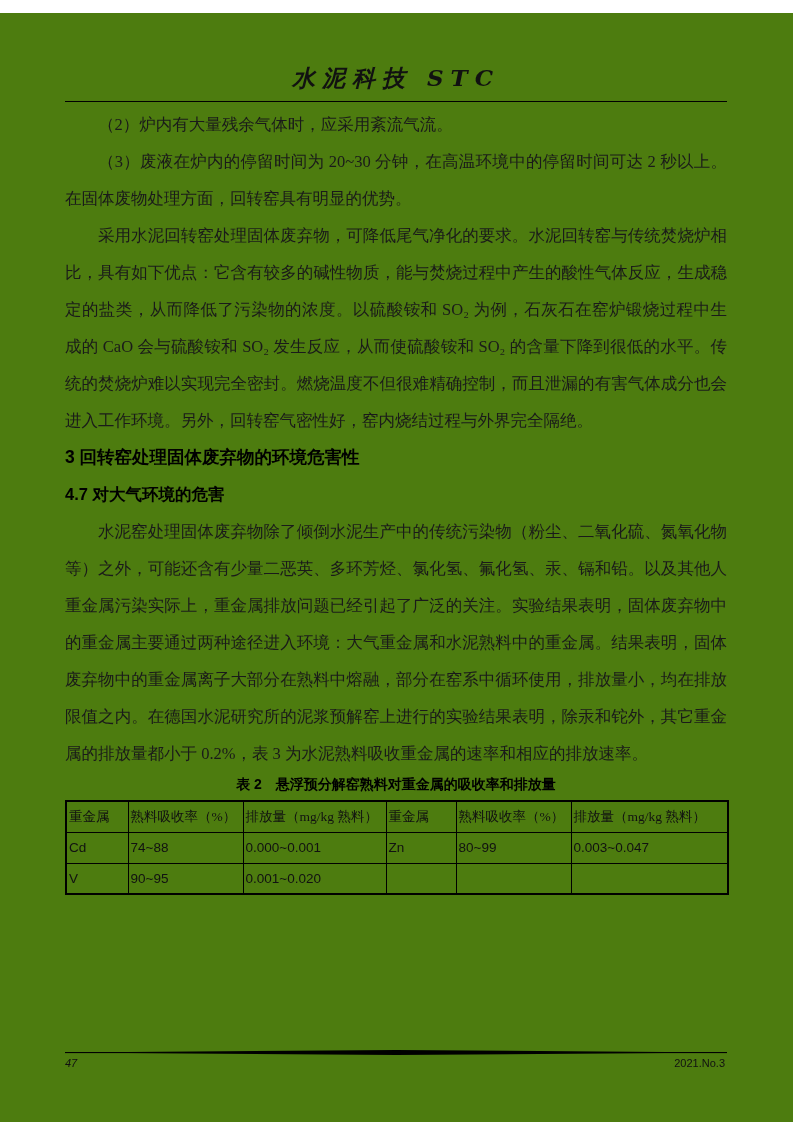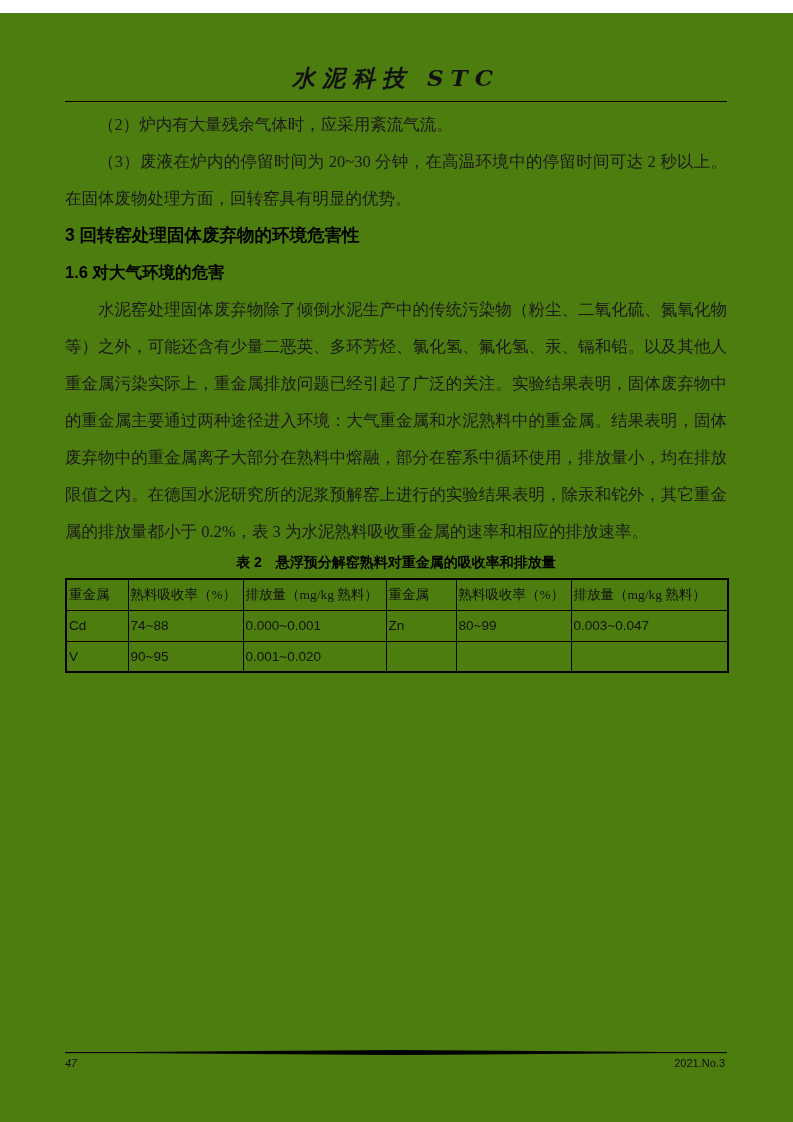--- a/index.html
+++ b/index.html
@@ -117,22 +117,23 @@
 <div class="page">
 
   <div class="header">
     <div class="journal-title">水泥科技 STC</div>
     <div class="header-rule"></div>
   </div>
 
   <div class="body-area">
     <p class="para">（2）炉内有大量残余气体时，应采用紊流气流。</p>
     <p class="para">（3）废液在炉内的停留时间为 20~30 分钟，在高温环境中的停留时间可达 2 秒以上。在固体废物处理方面，回转窑具有明显的优势。</p>
+    <p class="para">采用水泥回转窑处理固体废弃物，可降低尾气净化的要求。水泥回转窑与传统焚烧炉相比，具有如下优点：它含有较多的碱性物质，能与焚烧过程中产生的酸性气体反应，生成稳定的盐类，从而降低了污染物的浓度。以硫酸铵和 SO₂ 为例，石灰石在窑炉锻烧过程中生成的 CaO 会与硫酸铵和 SO₂ 发生反应，从而使硫酸铵和 SO₂ 的含量下降到很低的水平。传统的焚烧炉难以实现完全密封。燃烧温度不但很难精确控制，而且泄漏的有害气体成分也会进入工作环境。另外，回转窑气密性好，窑内烧结过程与外界完全隔绝。</p>
     <div class="h-sec">3  回转窑处理固体废弃物的环境危害性</div>
-    <div class="h-sub">1.6 对大气环境的危害</div>
+    <div class="h-sub">4.7 对大气环境的危害</div>
     <p class="para">水泥窑处理固体废弃物除了倾倒水泥生产中的传统污染物（粉尘、二氧化硫、氮氧化物等）之外，可能还含有少量二恶英、多环芳烃、氯化氢、氟化氢、汞、镉和铅。以及其他人重金属污染实际上，重金属排放问题已经引起了广泛的关注。实验结果表明，固体废弃物中的重金属主要通过两种途径进入环境：大气重金属和水泥熟料中的重金属。结果表明，固体废弃物中的重金属离子大部分在熟料中熔融，部分在窑系中循环使用，排放量小，均在排放限值之内。在德国水泥研究所的泥浆预解窑上进行的实验结果表明，除汞和铊外，其它重金属的排放量都小于 0.2%，表 3 为水泥熟料吸收重金属的速率和相应的排放速率。</p>
 
     <div class="table-caption">表 2　悬浮预分解窑熟料对重金属的吸收率和排放量</div>
 
     <table class="data-table">
       <colgroup>
         <col style="width:62px">
           <col style="width:115px">
           <col style="width:143px">
         <col style="width:70px">

